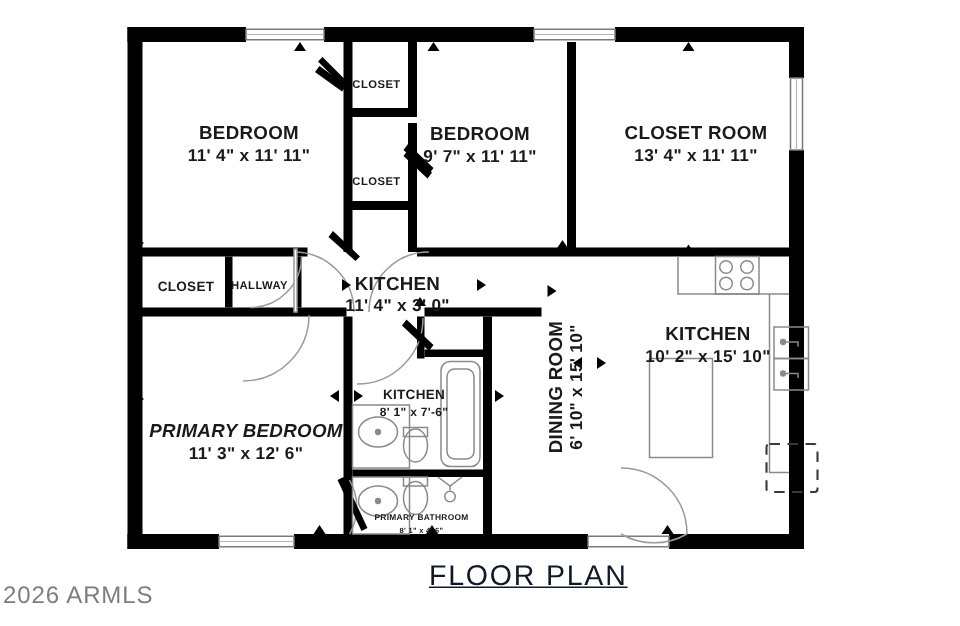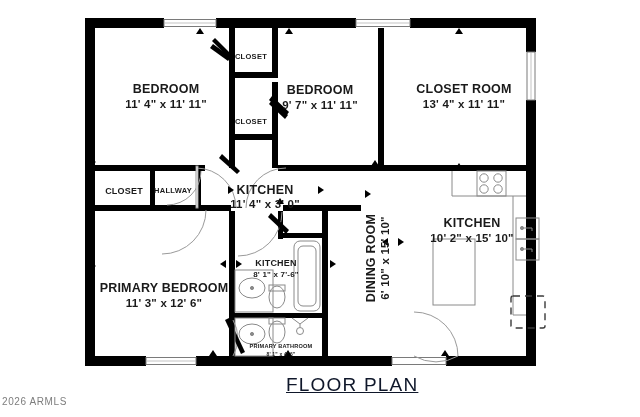--- a/index.html
+++ b/index.html
@@ -68,21 +68,21 @@
     font-size: 19px;
     font-weight: 400;
     letter-spacing: 1.2px;
     color: #0f172a;
     text-decoration: underline;
   }
   .watermark {
     position: absolute;
     left: 2px;
     bottom: 10px;
-    font-size: 10px;
+    font-size: 16px;
     color: #7d7d7d;
     letter-spacing: .6px;
     font-family: "Liberation Sans", sans-serif;
   }
 </style>
 </head>
 <body>
 
 <svg id="plan" viewBox="0 0 640 417">
 
@@ -262,21 +262,21 @@
 
   <div class="label room-name" style="left:320px;top:90px;transform:translate(-50%,-50%);">BEDROOM</div>
   <div class="label room-dims" style="left:320px;top:106px;transform:translate(-50%,-50%);">9' 7" x 11' 11"</div>
 
   <div class="label room-name" style="left:464px;top:89px;transform:translate(-50%,-50%);">CLOSET ROOM</div>
   <div class="label room-dims" style="left:464px;top:105px;transform:translate(-50%,-50%);">13' 4" x 11' 11"</div>
 
   <div class="label room-name" style="left:265px;top:190px;transform:translate(-50%,-50%);">KITCHEN</div>
   <div class="label room-dims" style="left:265px;top:205px;transform:translate(-50%,-50%);">11' 4" x 3' 0"</div>
 
-  <div class="label room-name" style="left:164px;top:288px;transform:translate(-50%,-50%);">PRIMARY BEDROOM</div>
+  <div class="label room-name" style="left:164px;top:288px;transform:translate(-50%,-50%);font-style:italic;">PRIMARY BEDROOM</div>
   <div class="label room-dims" style="left:164px;top:304px;transform:translate(-50%,-50%);">11' 3" x 12' 6"</div>
 
   <div class="label room-name" style="left:472px;top:223px;transform:translate(-50%,-50%);">KITCHEN</div>
   <div class="label room-dims" style="left:472px;top:239px;transform:translate(-50%,-50%);">10' 2" x 15' 10"</div>
 
   <div class="label room-name rot" style="left:371px;top:258px;transform:translate(-50%,-50%) rotate(-90deg);">DINING ROOM</div>
   <div class="label room-dims rot" style="left:386px;top:258px;transform:translate(-50%,-50%) rotate(-90deg);">6' 10" x 15' 10"</div>
 
   <div class="label mid-name" style="left:276px;top:263px;transform:translate(-50%,-50%);">KITCHEN</div>
   <div class="label mid-dims" style="left:276px;top:275px;transform:translate(-50%,-50%);">8' 1" x 7'-6"</div>

